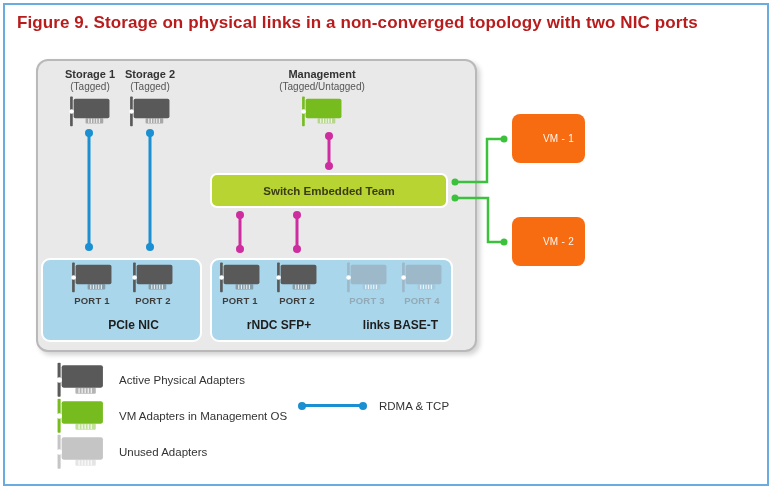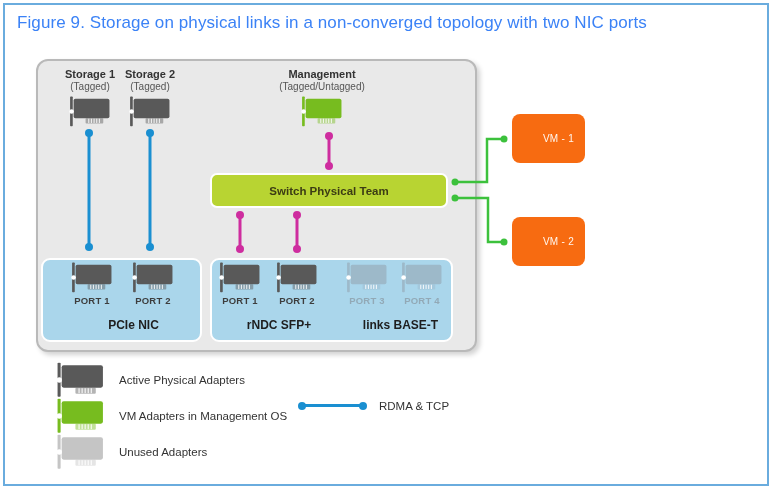--- a/index.html
+++ b/index.html
@@ -3,21 +3,21 @@
 <meta charset="utf-8">
 <style>
   html,body{margin:0;padding:0;background:#fff;}
   #stage{
     position:relative;width:772px;height:489px;background:#fff;overflow:hidden;
     font-family:"Liberation Sans",sans-serif;
   }
   #frame{position:absolute;inset:3px;border:2px solid #6AACDE;pointer-events:none;}
   .title{
     position:absolute;left:17px;top:13px;width:740px;
-    font-size:17px;font-weight:normal;color:#3b82f6;letter-spacing:.1px;
+    font-size:17px;font-weight:bold;color:#b91c1c;letter-spacing:.1px;
   }
   
   .container{
     position:absolute;left:36px;top:59px;width:437px;height:289px;
     background:#E9E9E9;border:2px solid #B9B9B9;border-radius:12px;
     box-shadow:3px 3px 5px rgba(0,0,0,.18);
   }
   
   .node{position:absolute;width:120px;display:flex;flex-direction:column;align-items:center;top:68px;}
   .node-label{font-size:11px;font-weight:bold;color:#333;line-height:13px;}
@@ -113,21 +113,21 @@
       </svg>
   </div>
   <div class="node" style="left:262px;">
     <span class="node-label">Management</span>
     <span class="node-sub">(Tagged/Untagged)</span>
     <svg class="adapter mgmt" width="46" height="32" viewBox="0 0 52 36">
         <use href="#adapter-icon"></use>
       </svg>
   </div>
 
-  <div class="switch-box">Switch Physical Team</div>
+  <div class="switch-box">Switch Embedded Team</div>
 
   <div class="vm-box" style="top:114px;">VM - 1</div>
   <div class="vm-box" style="top:217px;">VM - 2</div>
 
   <div class="nic-box" style="left:41px;width:161px;"></div>
   <div class="nic-box" style="left:210px;width:243px;"></div>
 
   <div class="port-col" style="left:64px;">
     <svg class="adapter active" width="46" height="32" viewBox="0 0 52 36">
         <use href="#adapter-icon"></use>

